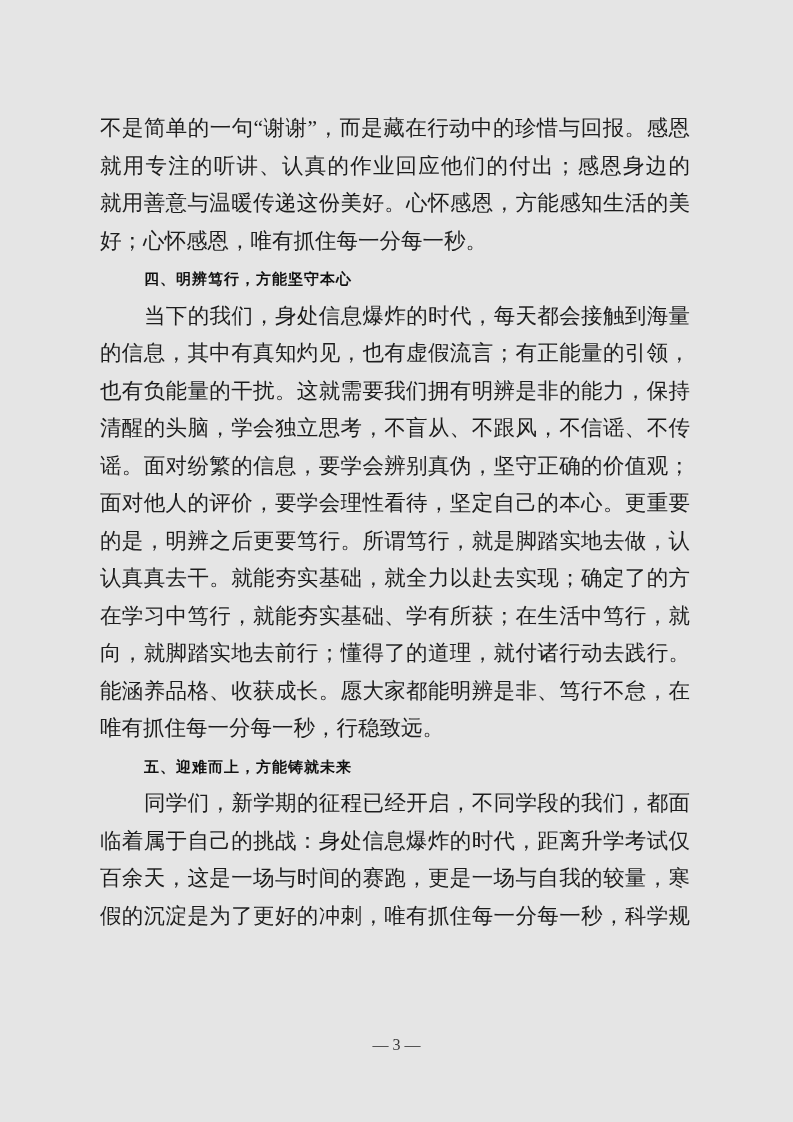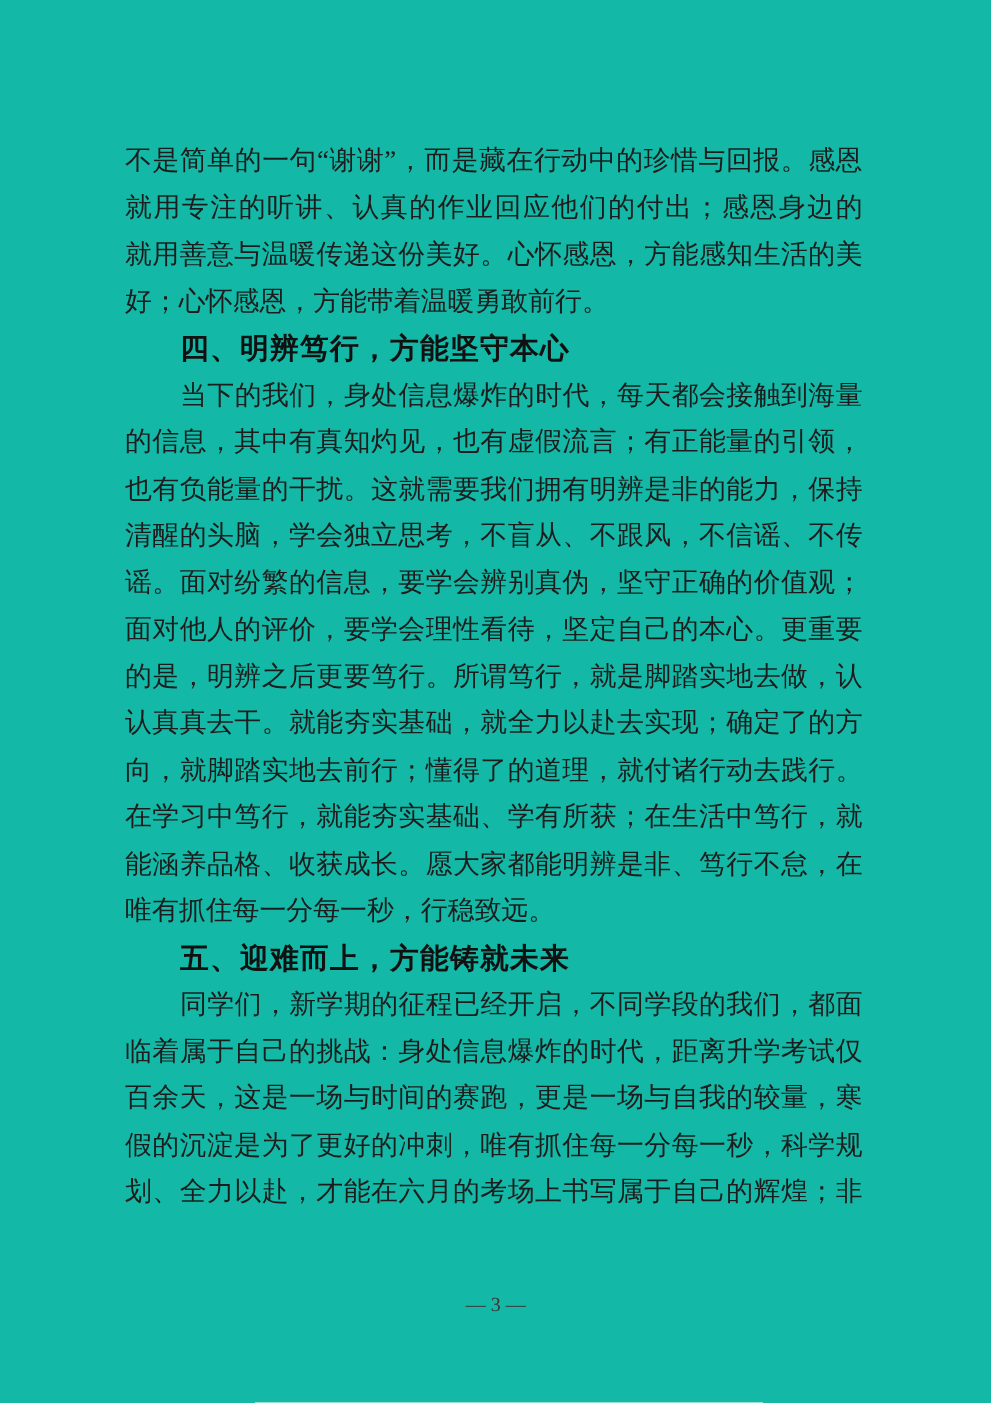--- a/index.html
+++ b/index.html
@@ -4,21 +4,21 @@
 <style>
   html, body {
     margin: 0;
     padding: 0;
     background: #ffffff;
   }
   .page {
     position: relative;
     width: 793px;
     height: 1122px;
-    background: #14b8a6;
+    background: #e5e5e5;
     overflow: hidden;
     font-family: "Liberation Serif", "DejaVu Serif", serif;
     color: #1d1d1d;
   }
   .doc-body {
     position: absolute;
     left: 100px;
     top: 110px;
     width: 590px;
   }
@@ -31,21 +31,21 @@
     text-justify: inter-character;
     overflow: hidden;
   }
   .line.indent {
     text-indent: 44px;
   }
   .line.short-last {
     text-align-last: left;
   }
   .heading {
-    font-size: 23px;
+    font-size: 15px;
     line-height: 37.5px;
     height: 37.5px;
     font-weight: 700;
     text-indent: 44px;
     font-family: "Liberation Sans", "DejaVu Sans", sans-serif;
     letter-spacing: 1px;
     color: #111111;
   }
   .footer {
     position: absolute;
@@ -61,40 +61,39 @@
 </style>
 </head>
 <body>
 
 <div class="page">
   <div class="doc-body">
       <div>
         <div class="line">不是简单的一句“谢谢”，而是藏在行动中的珍惜与回报。感恩</div>
         <div class="line">就用专注的听讲、认真的作业回应他们的付出；感恩身边的人，</div>
         <div class="line">就用善意与温暖传递这份美好。心怀感恩，方能感知生活的美</div>
-        <div class="line short-last">好；心怀感恩，方能带着温暖勇敢前行。</div>
+        <div class="line short-last">好；心怀感恩，唯有抓住每一分每一秒。</div>
       </div>
       <div class="heading">四、明辨笃行，方能坚守本心</div>
       <div>
         <div class="line indent">当下的我们，身处信息爆炸的时代，每天都会接触到海量</div>
         <div class="line">的信息，其中有真知灼见，也有虚假流言；有正能量的引领，</div>
         <div class="line">也有负能量的干扰。这就需要我们拥有明辨是非的能力，保持</div>
         <div class="line">清醒的头脑，学会独立思考，不盲从、不跟风，不信谣、不传</div>
         <div class="line">谣。面对纷繁的信息，要学会辨别真伪，坚守正确的价值观；</div>
         <div class="line">面对他人的评价，要学会理性看待，坚定自己的本心。更重要</div>
         <div class="line">的是，明辨之后更要笃行。所谓笃行，就是脚踏实地去做，认</div>
         <div class="line">认真真去干。就能夯实基础，就全力以赴去实现；确定了的方</div>
+        <div class="line">在学习中笃行，就能夯实基础、学有所获；在生活中笃行，就</div>
         <div class="line">向，就脚踏实地去前行；懂得了的道理，就付诸行动去践行。</div>
-        <div class="line">在学习中笃行，就能夯实基础、学有所获；在生活中笃行，就</div>
         <div class="line">能涵养品格、收获成长。愿大家都能明辨是非、笃行不怠，在</div>
         <div class="line short-last">唯有抓住每一分每一秒，行稳致远。</div>
       </div>
       <div class="heading">五、迎难而上，方能铸就未来</div>
       <div>
         <div class="line indent">同学们，新学期的征程已经开启，不同学段的我们，都面</div>
         <div class="line">临着属于自己的挑战：身处信息爆炸的时代，距离升学考试仅剩</div>
         <div class="line">百余天，这是一场与时间的赛跑，更是一场与自我的较量，寒</div>
         <div class="line">假的沉淀是为了更好的冲刺，唯有抓住每一分每一秒，科学规</div>
-        <div class="line">划、全力以赴，才能在六月的考场上书写属于自己的辉煌；非</div>
       </div>
     </div>
   <div class="footer">— 3 —</div>
 </div>
 
 </body></html>

